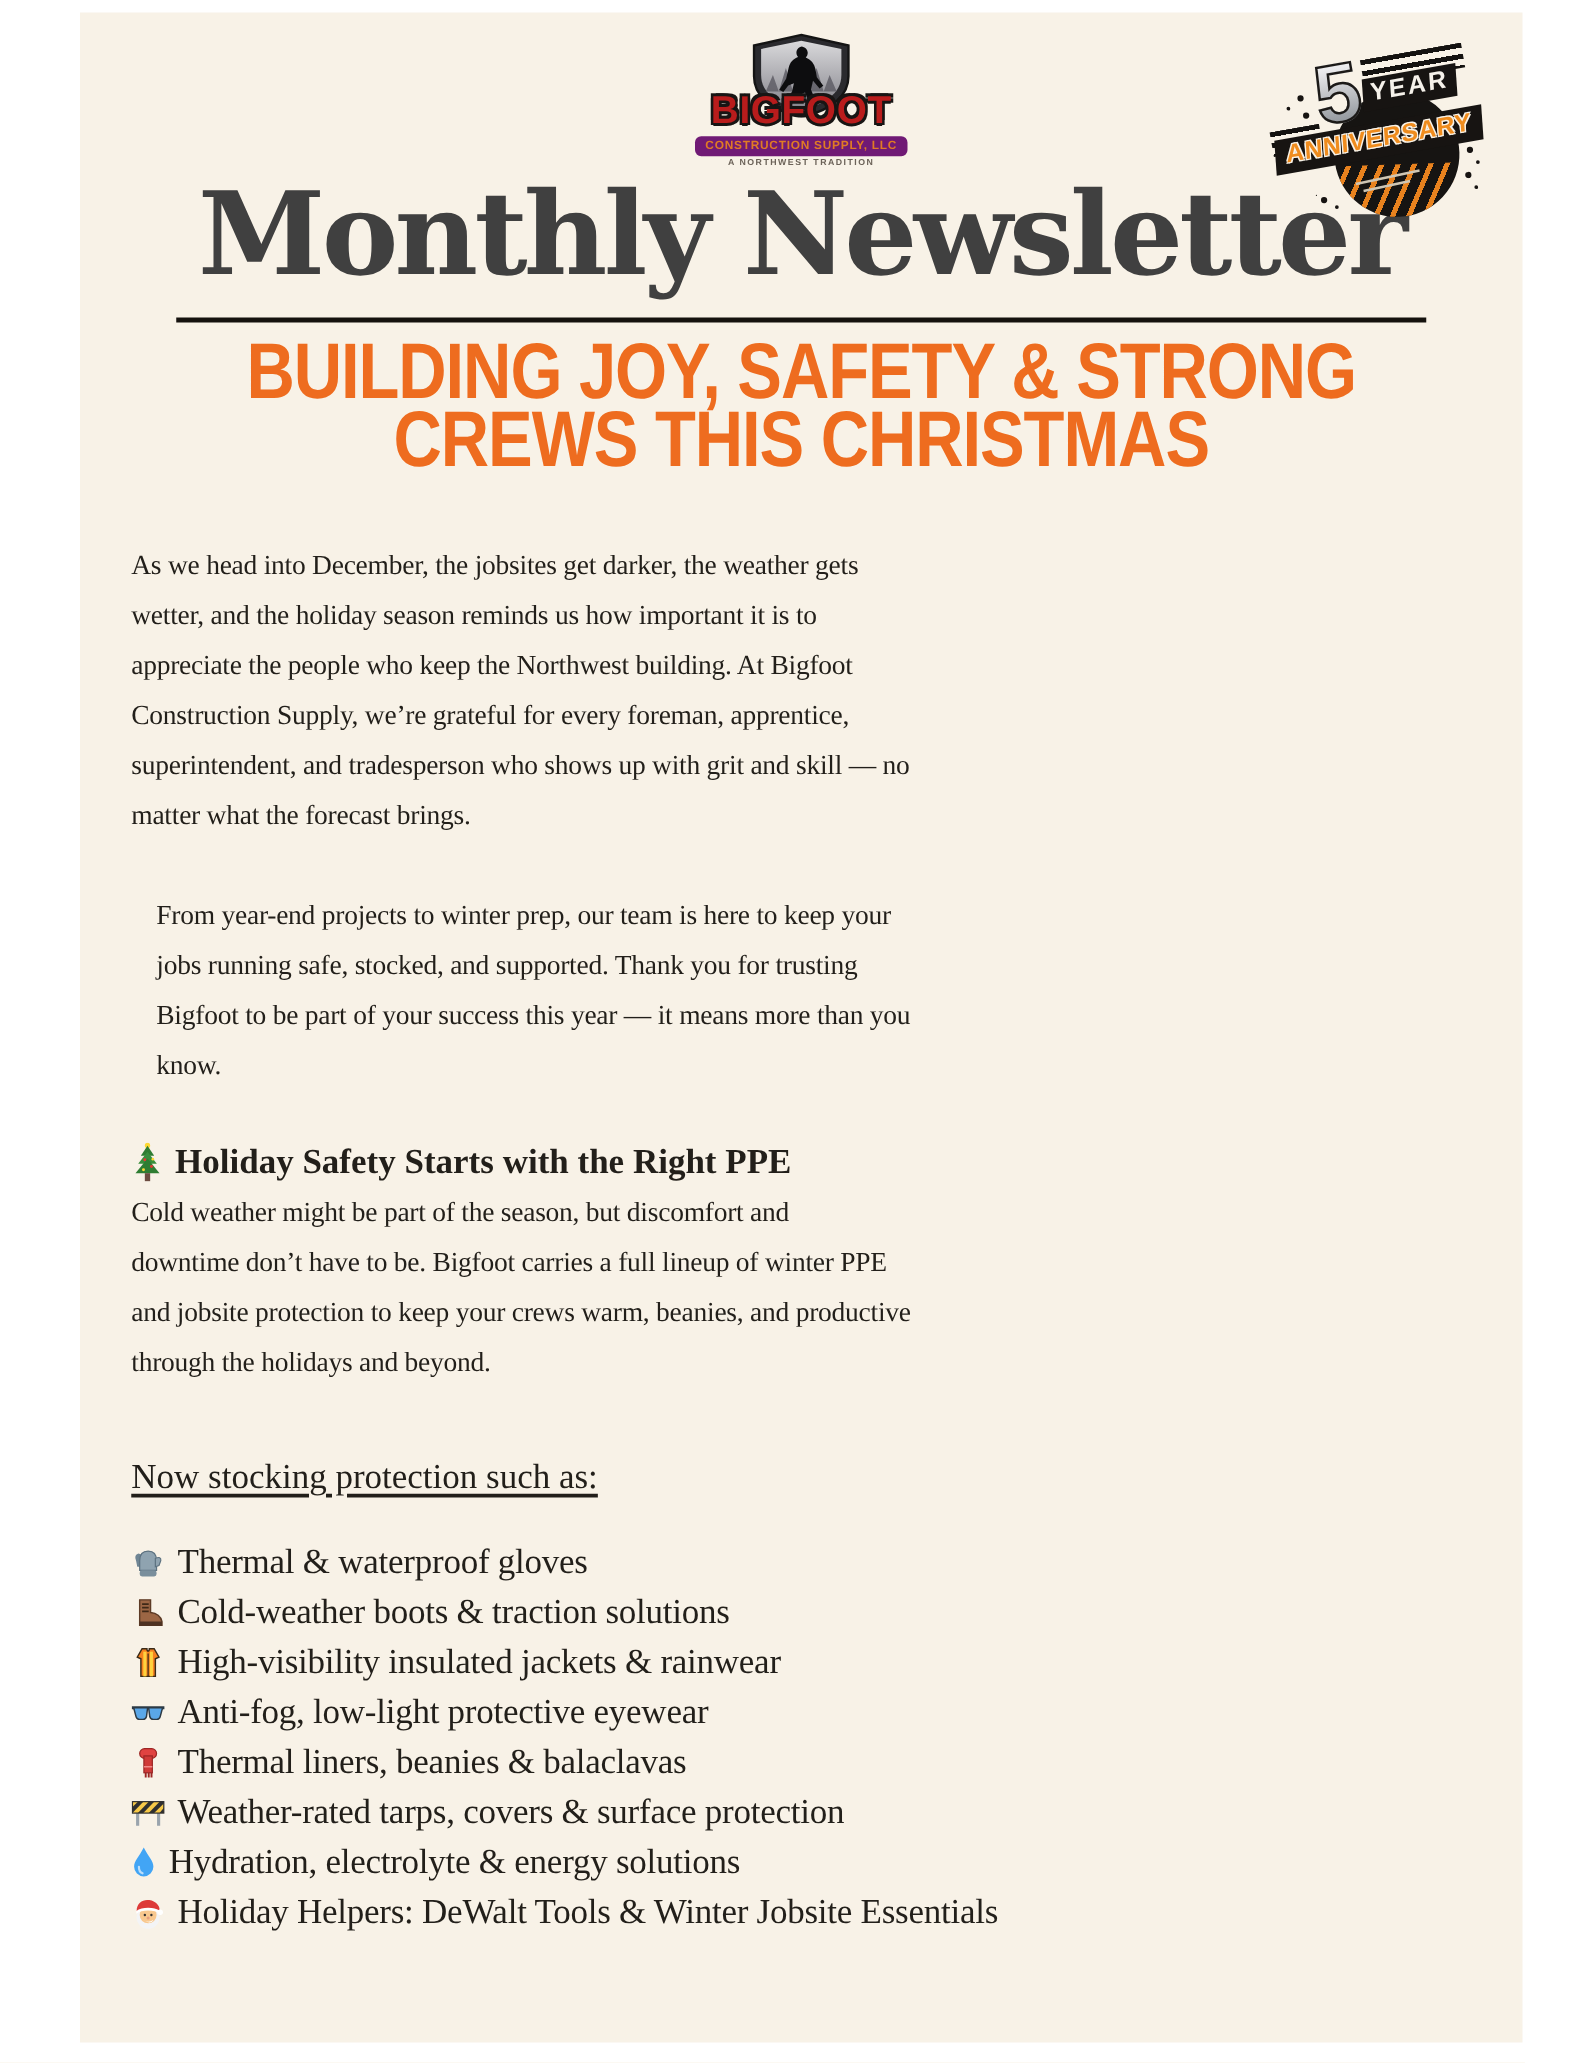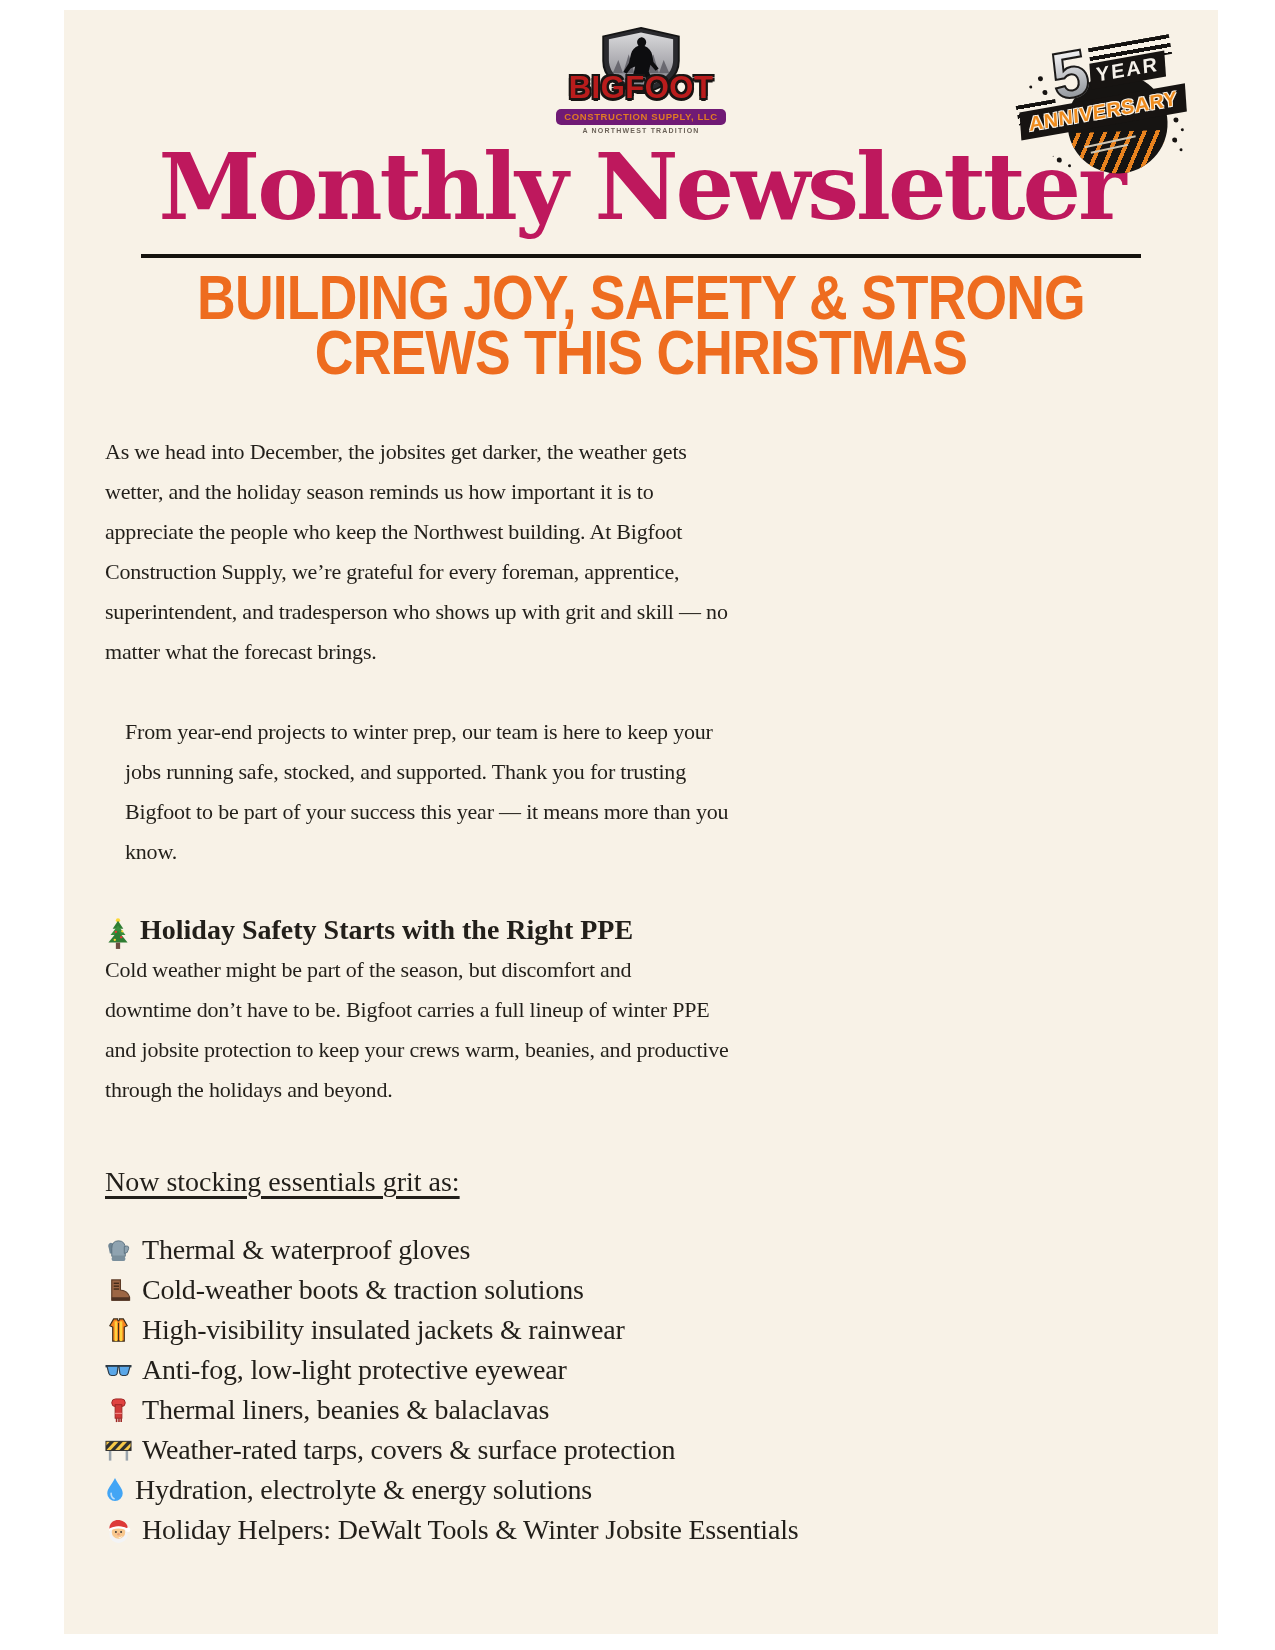--- a/index.html
+++ b/index.html
@@ -142,21 +142,21 @@
   .d3 { left: 30px; top: 118px; box-shadow: 10px 6px 0 -1px #171412, -6px -4px 0 -2px #171412; }
 
   
   .title {
     font-family: "DejaVu Serif", serif;
     font-weight: bold;
     font-size: 92px;
     line-height: 102px;
     letter-spacing: -3px;
     text-align: center;
-    color: #be185d;
+    color: #404040;
     margin: 2px 0 0;
     position: relative;
     z-index: 1;
   }
   .rule {
     width: 1000px; height: 4px;
     background: #15120e;
     margin: 16px auto 0;
   }
   .headline {
@@ -182,21 +182,21 @@
     letter-spacing: -0.2px;
   }
   .p1 { margin-top: 52px; }
   .p2 { margin-top: 40px; margin-left: 20px; }
   .section { margin-top: 38px; }
   .section-head {
     font-size: 28px;
     line-height: 40px;
     font-weight: bold;
     display: flex;
-    align-items: flex-end;
+    align-items: center;
     gap: 9px;
     margin: 0;
   }
   .section-head svg { flex: none; }
   .list-intro {
     margin-top: 52px;
     font-size: 28px;
     line-height: 40px;
     text-decoration: underline;
     text-decoration-thickness: 2.5px;
@@ -284,21 +284,21 @@
           <circle cx="16" cy="12.5" r="1" fill="#fdd835"></circle>
         </svg>
         <span>Holiday Safety Starts with the Right PPE</span>
       </p>
       <p class="section-body">Cold weather might be part of the season, but discomfort and
 downtime don’t have to be. Bigfoot carries a full lineup of winter PPE
 and jobsite protection to keep your crews warm, beanies, and productive
 through the holidays and beyond.</p>
     </div>
 
-    <p class="list-intro">Now stocking essentials grit as:</p>
+    <p class="list-intro">Now stocking protection such as:</p>
 
     <ul class="stock-list">
       <li>
         <svg width="27" height="27" viewBox="0 0 28 28">
           <path d="M4 12 q-2 -5 2 -6 l3 1 v10 h-4 z" fill="#6f8594"></path>
           <path d="M7 12 q0 -8 7 -8 t7 8 v8 H7 Z" fill="#8fa3b0" stroke="#5d7280" stroke-width="1"></path>
           <path d="M20 10 q5 -2 4.5 2 l-1.5 4 -3 1 z" fill="#8fa3b0" stroke="#5d7280" stroke-width="1"></path>
           <rect x="7" y="20" width="14" height="5" rx="2" fill="#7a8f9c"></rect>
         </svg>
         <span>Thermal &amp; waterproof gloves</span>

